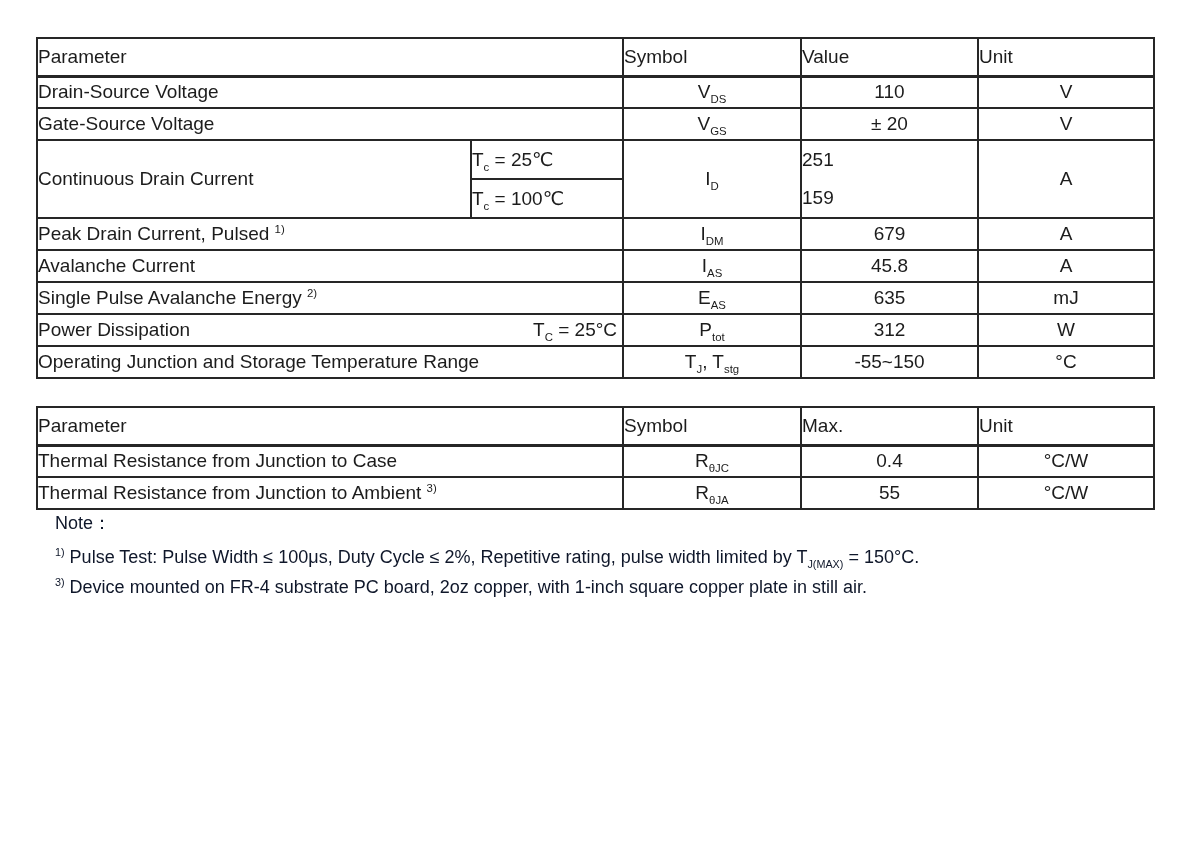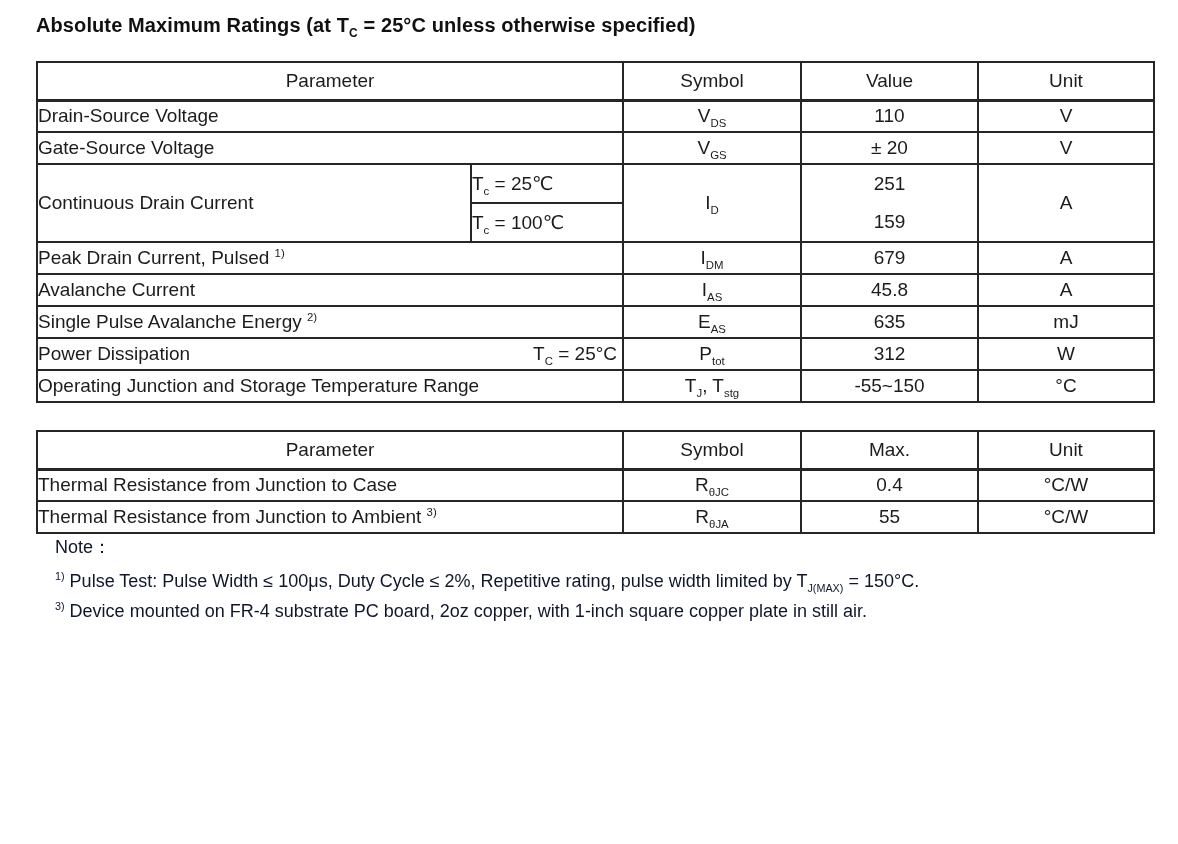--- a/index.html
+++ b/index.html
@@ -19,41 +19,40 @@
     margin-top:24px;
   }
   table.spec td, table.spec th{
     border:2px solid #262626;
     font-size:19px;font-weight:normal;
     padding:0;vertical-align:middle;
     overflow:hidden;white-space:nowrap;
   }
   table.spec tr{height:32px;}
   table.spec tr.head{height:38px;}
-  table.spec tr.head th{border-bottom:3px solid #262626;text-align:center;}
+  table.spec tr.head th{border-bottom:3px solid #262626;text-align:left;}
   table.spec tr.subrow{height:38px;}
   td.param{text-align:left;padding-left:20px;}
   td.c{text-align:center;}
   td.cond{text-align:left;padding-left:34px;}
   .split{display:flex;justify-content:space-between;align-items:center;padding-right:5px;}
-  .vstack div{line-height:38px;text-align:center;}
+  .vstack div{line-height:38px;text-align:left;}
   sub{font-size:60%;line-height:0;}
   sup{font-size:60%;line-height:0;}
   .thermal-title{margin-top:59px;}
   table.thermal{margin-top:27px;}
   .notes{margin-left:19px;font-size:18px;color:#0f172a;}
   .note-label{font-size:18px;line-height:26px;margin-bottom:6px;}
   .note-line{line-height:30px;white-space:nowrap;}
 </style>
 </head>
 <body>
 
 <div class="page">
 
-  <h1 class="section-title"><span>Absolute Maximum Ratings (at T</span><sub>C</sub><span> = 25°C unless otherwise specified)</span></h1>
 
   <table class="spec">
     <colgroup>
       <col style="width:434px">
         <col style="width:152px">
         <col style="width:178px">
         <col style="width:177px">
         <col style="width:176px">
     </colgroup>
     <tbody>

